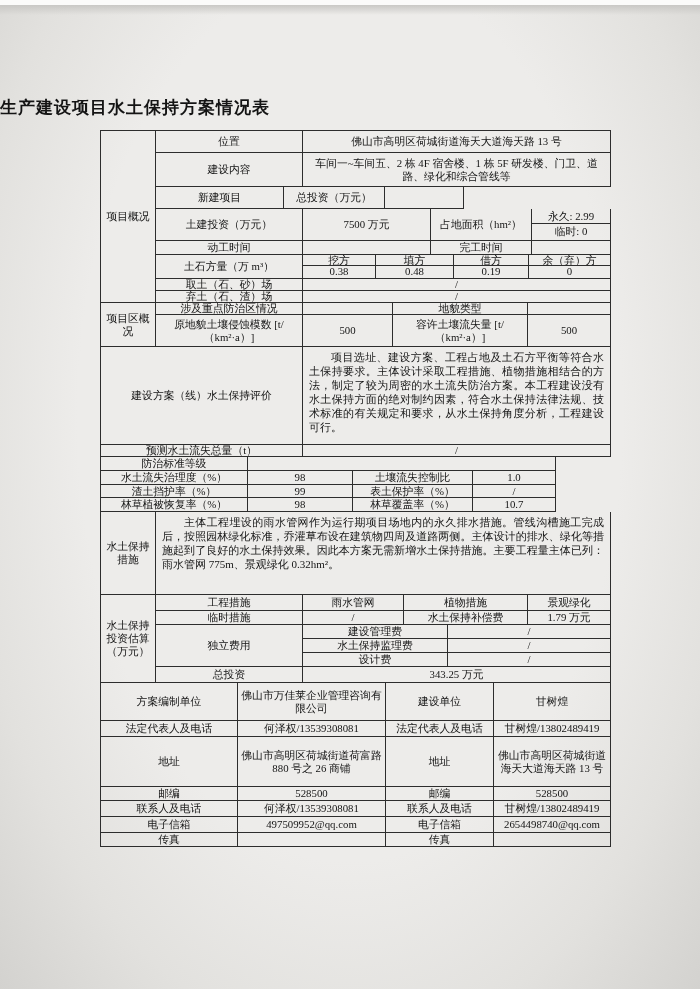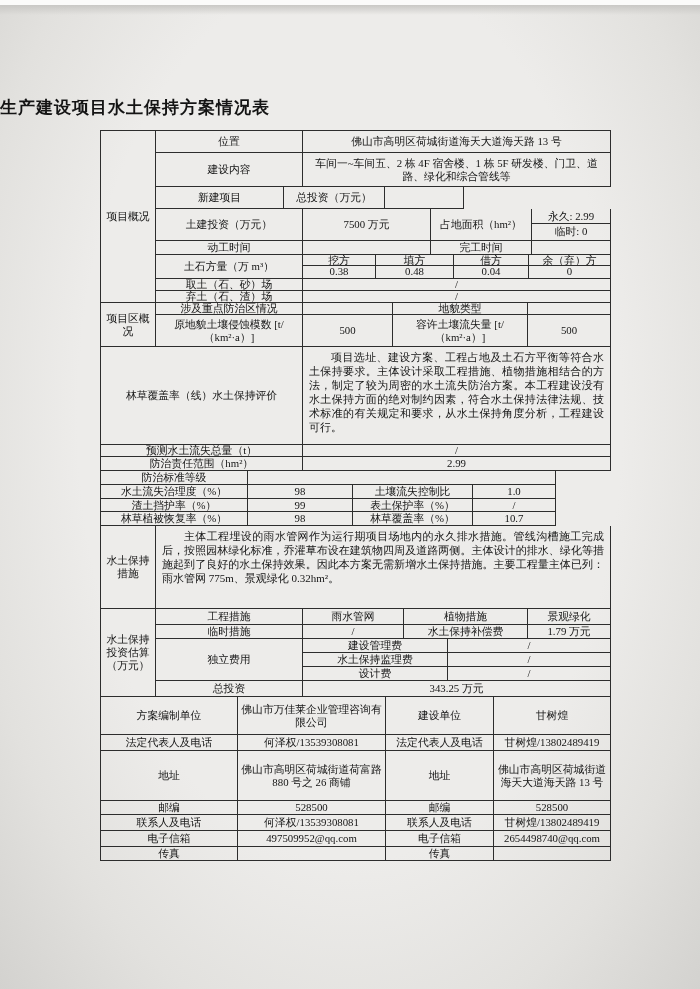--- a/index.html
+++ b/index.html
@@ -96,21 +96,21 @@
           <div class="c stack" style="width:73px">
             <div class="sc bb" style="height:11px">挖方</div>
             <div class="sc" style="height:11px">0.38</div>
           </div>
           <div class="c stack" style="width:78px">
             <div class="sc bb" style="height:11px">填方</div>
             <div class="sc" style="height:11px">0.48</div>
           </div>
           <div class="c stack" style="width:75px">
             <div class="sc bb" style="height:11px">借方</div>
-            <div class="sc" style="height:11px">0.04</div>
+            <div class="sc" style="height:11px">0.19</div>
           </div>
           <div class="c stack" style="width:82px">
             <div class="sc bb" style="height:11px">余（弃）方</div>
             <div class="sc" style="height:11px">0</div>
           </div>
         </div>
         <div class="r" style="height:12px">
           <div class="c" style="width:147px">取土（石、砂）场</div>
           <div class="c" style="width:308px">/</div>
         </div>
@@ -133,30 +133,26 @@
         <div class="r" style="height:32px">
           <div class="c" style="width:147px">原地貌土壤侵蚀模数 [t/（km²·a）]</div>
           <div class="c" style="width:90px">500</div>
           <div class="c" style="width:135px">容许土壤流失量 [t/（km²·a）]</div>
           <div class="c" style="width:83px">500</div>
         </div>
       </div>
     </div>
 
     <div class="r" style="height:98px">
-      <div class="c" style="width:202px">林草覆盖率（线）水土保持评价</div>
+      <div class="c" style="width:202px">建设方案（线）水土保持评价</div>
       <div class="c p" style="width:308px">项目选址、建设方案、工程占地及土石方平衡等符合水土保持要求。主体设计采取工程措施、植物措施相结合的方法，制定了较为周密的水土流失防治方案。本工程建设没有水土保持方面的绝对制约因素，符合水土保持法律法规、技术标准的有关规定和要求，从水土保持角度分析，工程建设可行。</div>
     </div>
     <div class="r" style="height:12px">
       <div class="c" style="width:202px">预测水土流失总量（t）</div>
       <div class="c" style="width:308px">/</div>
-    </div>
-    <div class="r" style="height:14px">
-      <div class="c" style="width:202px">防治责任范围（hm²）</div>
-      <div class="c" style="width:308px">2.99</div>
     </div>
 
     <div class="r" style="height:55px">
       <div class="col" style="width:455px">
         <div class="r" style="height:14px">
           <div class="c" style="width:147px">防治标准等级</div>
           <div class="c" style="width:308px"></div>
         </div>
         <div class="r" style="height:14px">
           <div class="c" style="width:147px">水土流失治理度（%）</div>

